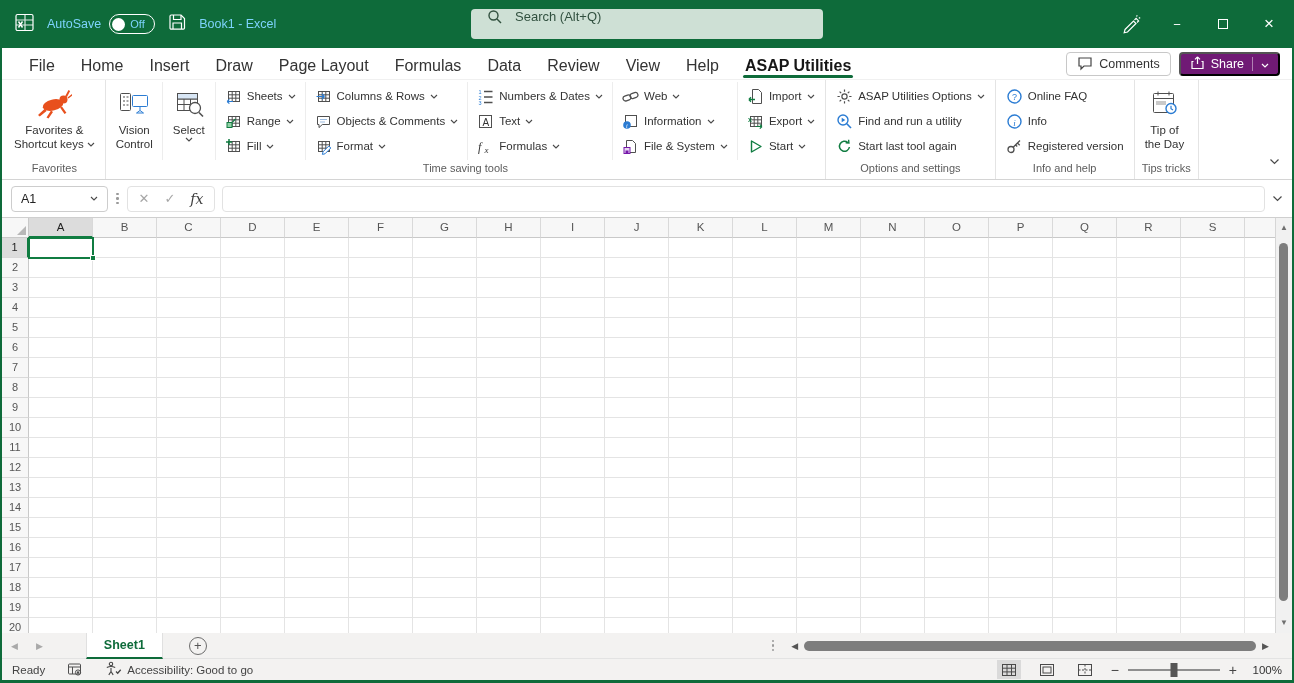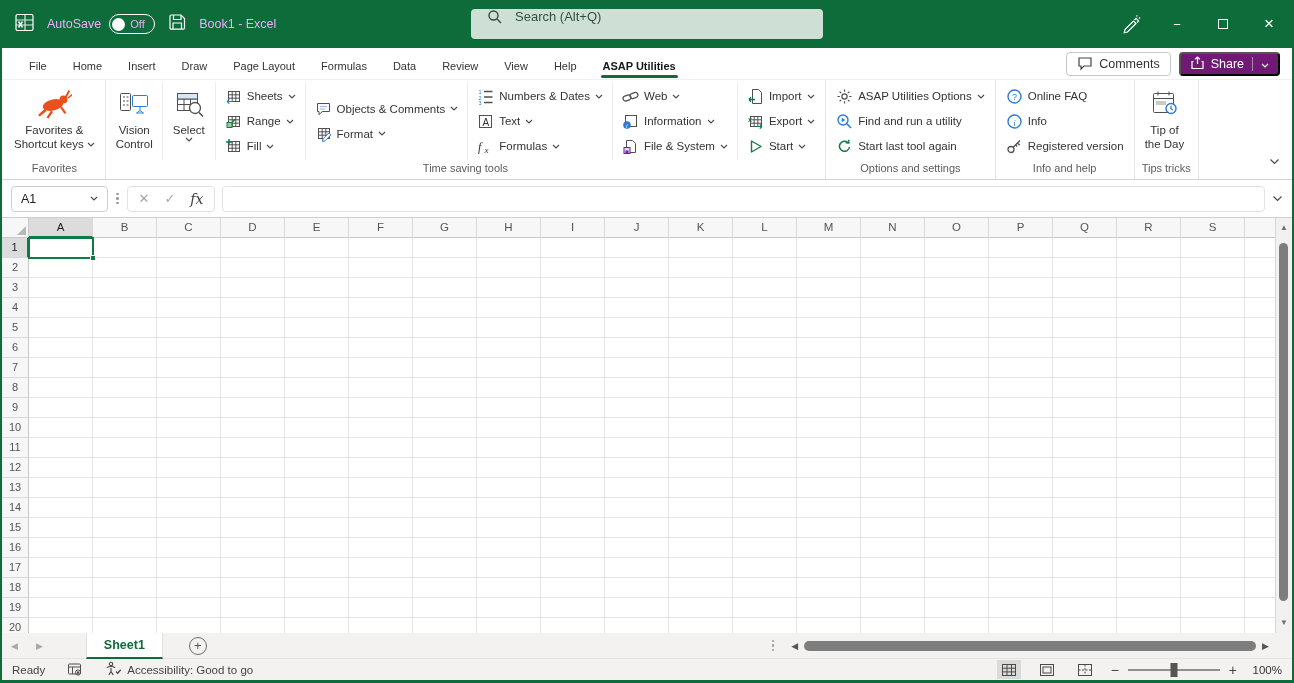--- a/index.html
+++ b/index.html
@@ -6,35 +6,35 @@
   html,body { background:#cfcfcf; }
   body { font-family:"Liberation Sans", sans-serif; }
   .window{
     width:1294px; height:683px; position:relative; background:#fff; overflow:hidden;
     border-left:2px solid #0e6b3a; border-right:2px solid #0e6b3a; border-bottom:3px solid #0e6b3a;
   }
 
   
   .titlebar{ height:48px; background:#0e6b3a; display:flex; align-items:center; color:#fff; position:relative; }
   .tb-left{ display:flex; align-items:center; gap:12px; padding-left:12px; }
-  .tb-text{ font-size:12.5px; color:#f0abfc; }
+  .tb-text{ font-size:12.5px; color:#7dd3fc; }
   .autosave{ display:flex; align-items:center; gap:8px; }
   .toggle{ width:46px; height:20px; border:1.5px solid #fff; border-radius:11px; display:flex; align-items:center; gap:5px; padding:0 6px 0 2px; }
   .knob{ width:13px; height:13px; border-radius:50%; background:#fff; }
   .toggle .tb-text{ font-size:11px; }
   .searchbox{ position:absolute; left:50%; top:9px; transform:translateX(-50%); width:352px; height:30px;
     background:#cee0d5; border-radius:4px; display:flex; align-items:flex-start; gap:12px; padding-left:16px; color:#31503f; font-size:13px; }
   .tb-right{ margin-left:auto; display:flex; align-items:stretch; height:48px; }
   .winbtn{ width:46px; display:flex; align-items:center; justify-content:center; color:#fff; font-size:13px; }
   .maxsq{ width:10px; height:10px; border:1.2px solid #fff; display:inline-block; }
   .closex{ font-size:17px; }
 
   
   .menubar{ height:32px; background:#fff; display:flex; align-items:center; padding-left:14px; position:relative; border-bottom:1px solid #f0f0f0;}
-  .mtab{ padding:0 13px; font-size:11px; color:#333; height:28px; line-height:32px; position:relative; white-space:nowrap; }
+  .mtab{ padding:0 13px; font-size:16px; color:#333; height:28px; line-height:32px; position:relative; white-space:nowrap; }
   .mtab.active{ font-weight:bold; color:#161616; }
   .mtab.active::after{ content:""; position:absolute; left:11px; right:11px; bottom:0; height:3px; background:#0e6b3a; border-radius:2px; }
   .mb-right{ position:absolute; right:12px; top:4px; display:flex; gap:8px; align-items:center; }
   .btn-comments{ height:24px; border:1px solid #c8c8c8; border-radius:4px; background:#fff; display:flex; align-items:center; gap:6px; padding:0 10px; font-size:12.5px; color:#333; }
   .btn-share{ height:24px; border-radius:4px; background:#701a75; color:#fff; display:flex; align-items:center; gap:6px; padding:0 9px; font-size:12.5px; }
   .btn-share .shdiv{ width:1px; height:14px; background:rgba(255,255,255,.45); margin:0 2px; }
 
   
   .ribbon{ height:100px; background:#fff; border-bottom:1px solid #d4d4d4; display:flex; padding:0 2px; position:relative; overflow:hidden; }
   .rgroup{ display:flex; flex-direction:column; border-right:1px solid #e4e4e4; padding:2px 1px 0; }
@@ -318,20 +318,35 @@
               </span>
               <span>Fill</span>
               <span class="chev">
                 <svg width="8" height="5" viewBox="0 0 8 5" xmlns="http://www.w3.org/2000/svg">
                   <path d="M1 1l3 3 3-3" fill="none" stroke="#4a4a4a" stroke-width="1.1"></path>
                 </svg>
               </span>
             </div>
           </div>
           <div class="rcol">
+            <div class="small-item">
+              <span class="icn">
+                <svg width="17" height="17" viewBox="0 0 17 17" xmlns="http://www.w3.org/2000/svg">
+                  <rect x="3.5" y="3.5" width="11" height="10" fill="#fff" stroke="#4f4f4f"></rect>
+                  <path d="M3.5 6.8h11M3.5 10.2h11M7.2 3.5v10M10.8 3.5v10" stroke="#4f4f4f" fill="none"></path>
+                  <path d="M1.5 8.5h8m0 0L7 6m2.5 2.5L7 11" stroke="#2B7CD3" stroke-width="1.2" fill="none"></path>
+                </svg>
+              </span>
+              <span>Columns &amp; Rows</span>
+              <span class="chev">
+                <svg width="8" height="5" viewBox="0 0 8 5" xmlns="http://www.w3.org/2000/svg">
+                  <path d="M1 1l3 3 3-3" fill="none" stroke="#4a4a4a" stroke-width="1.1"></path>
+                </svg>
+              </span>
+            </div>
             <div class="small-item">
               <span class="icn">
                 <svg width="17" height="17" viewBox="0 0 17 17" xmlns="http://www.w3.org/2000/svg">
                   <path d="M2.5 3.5h12v8h-7.2L4 14.6v-3.1H2.5z" fill="#fff" stroke="#4f4f4f"></path>
                   <path d="M5 6.5h7M5 9h5" stroke="#9bbbe0"></path>
                 </svg>
               </span>
               <span>Objects &amp; Comments</span>
               <span class="chev">
                 <svg width="8" height="5" viewBox="0 0 8 5" xmlns="http://www.w3.org/2000/svg">

